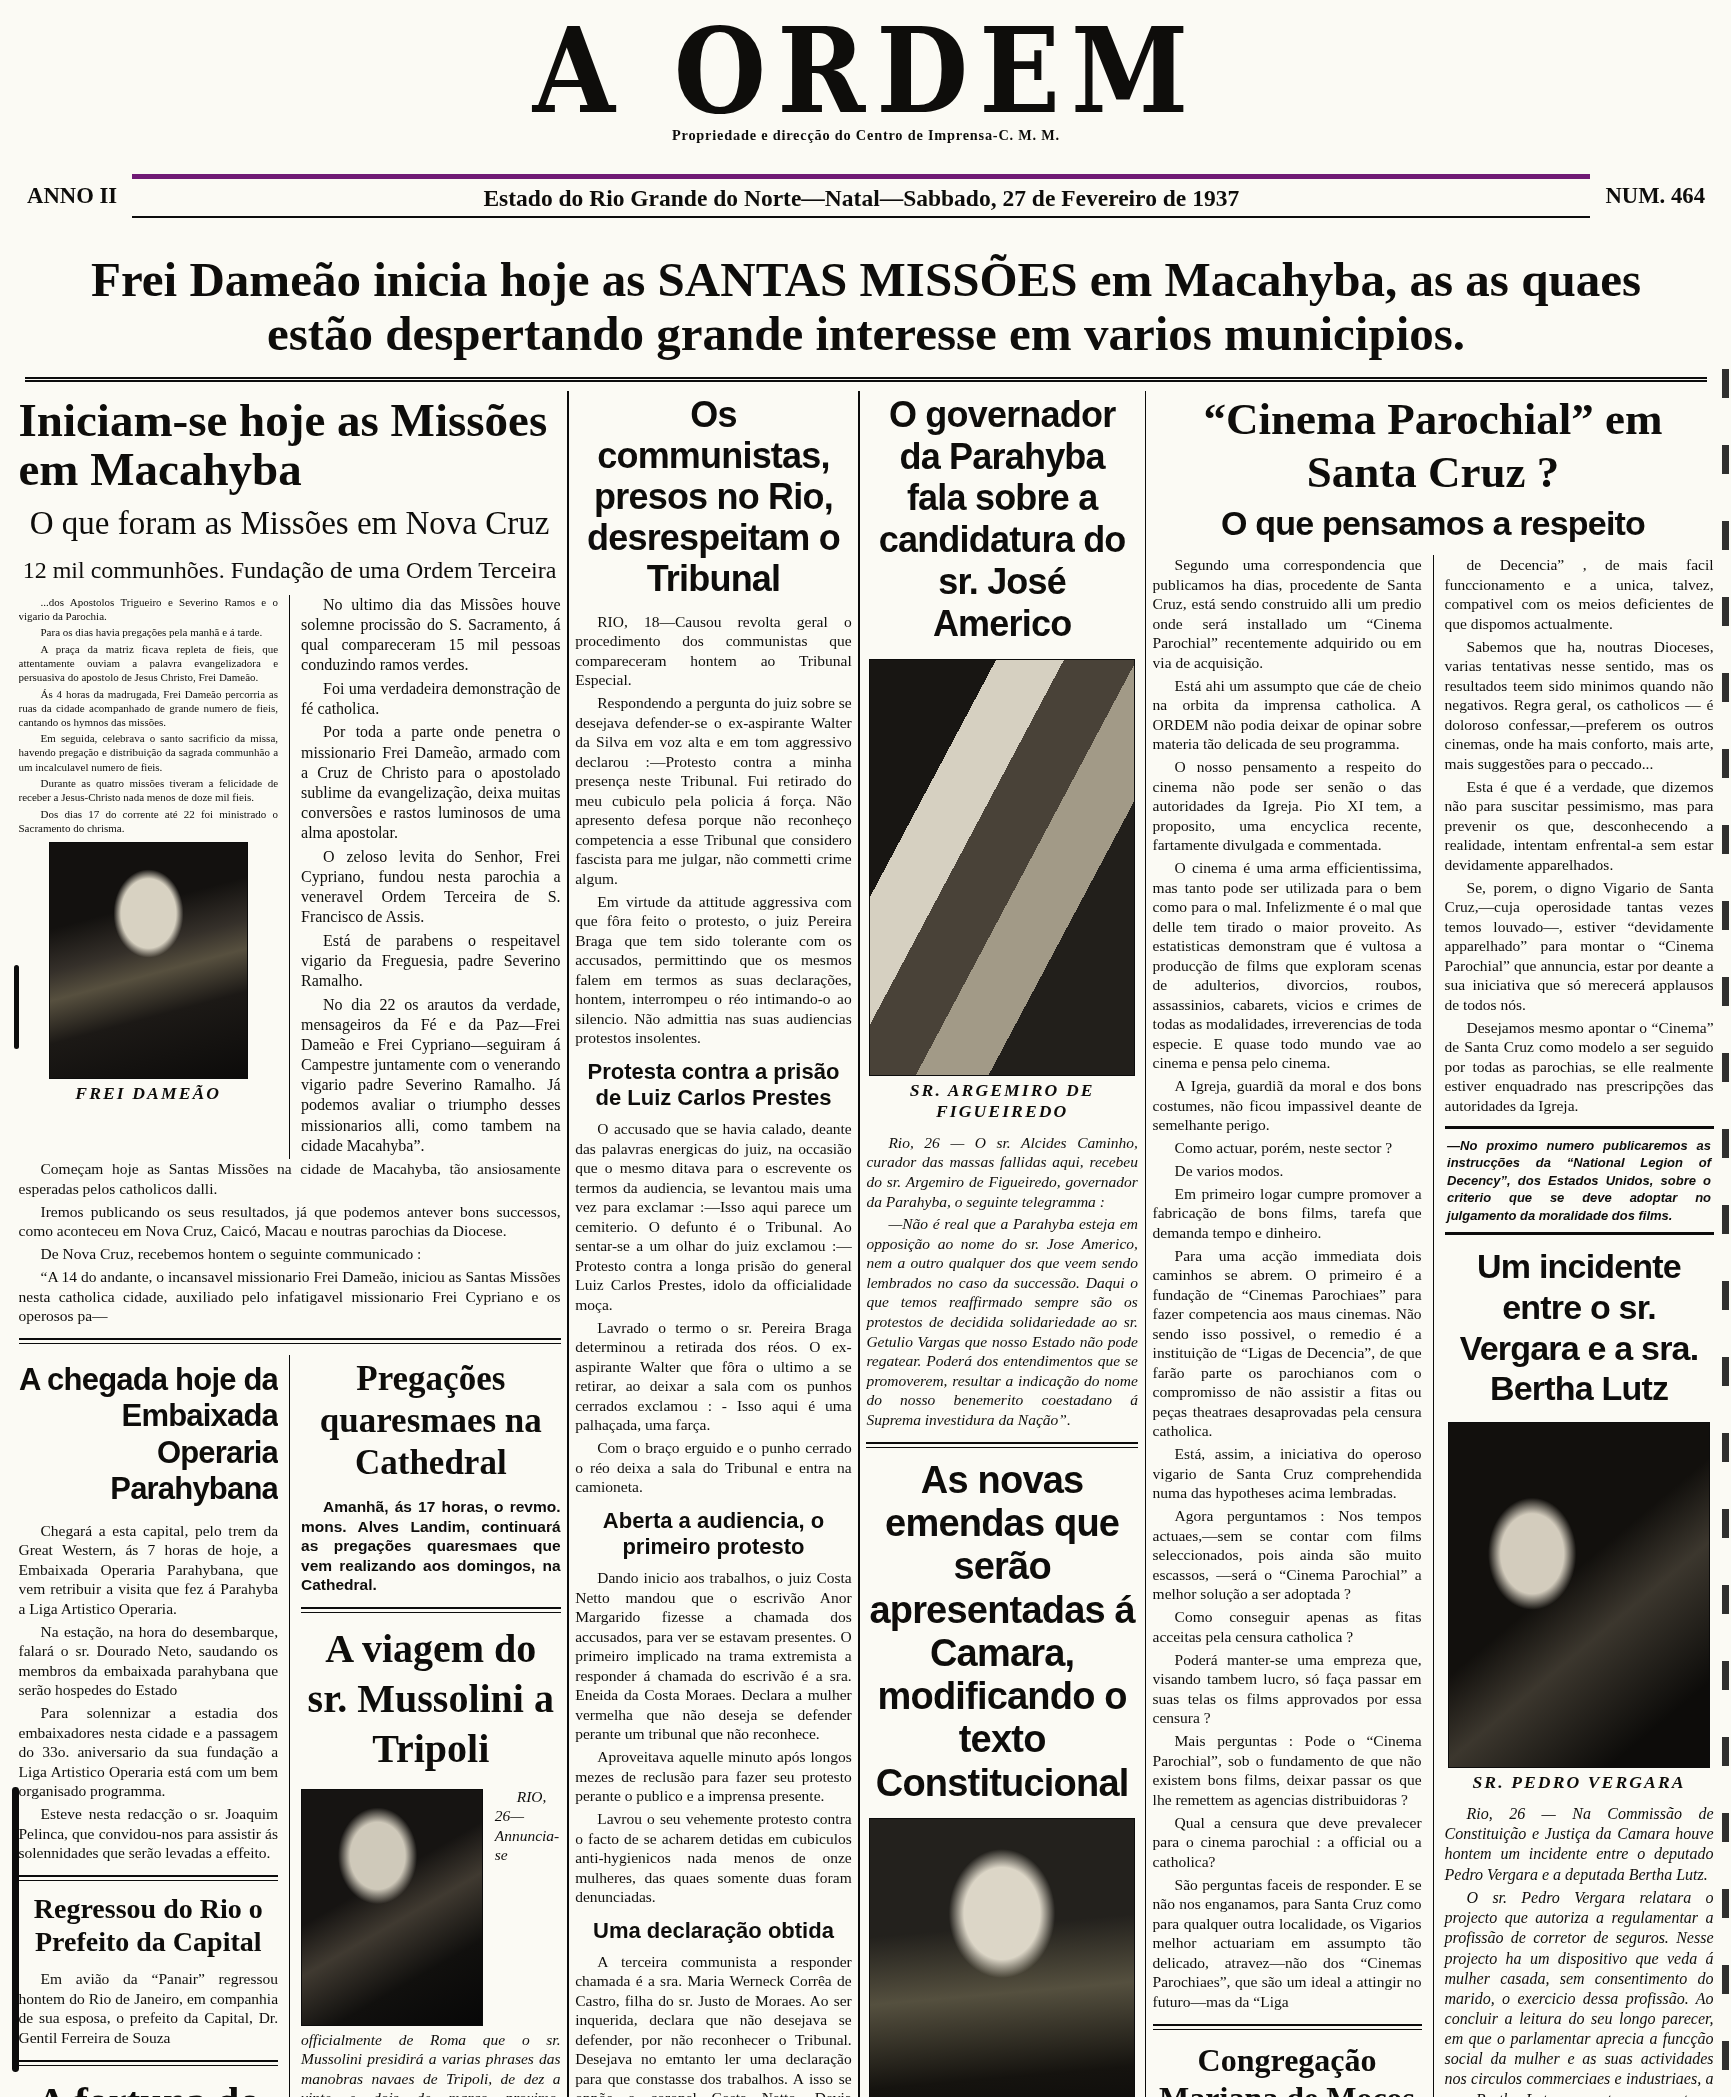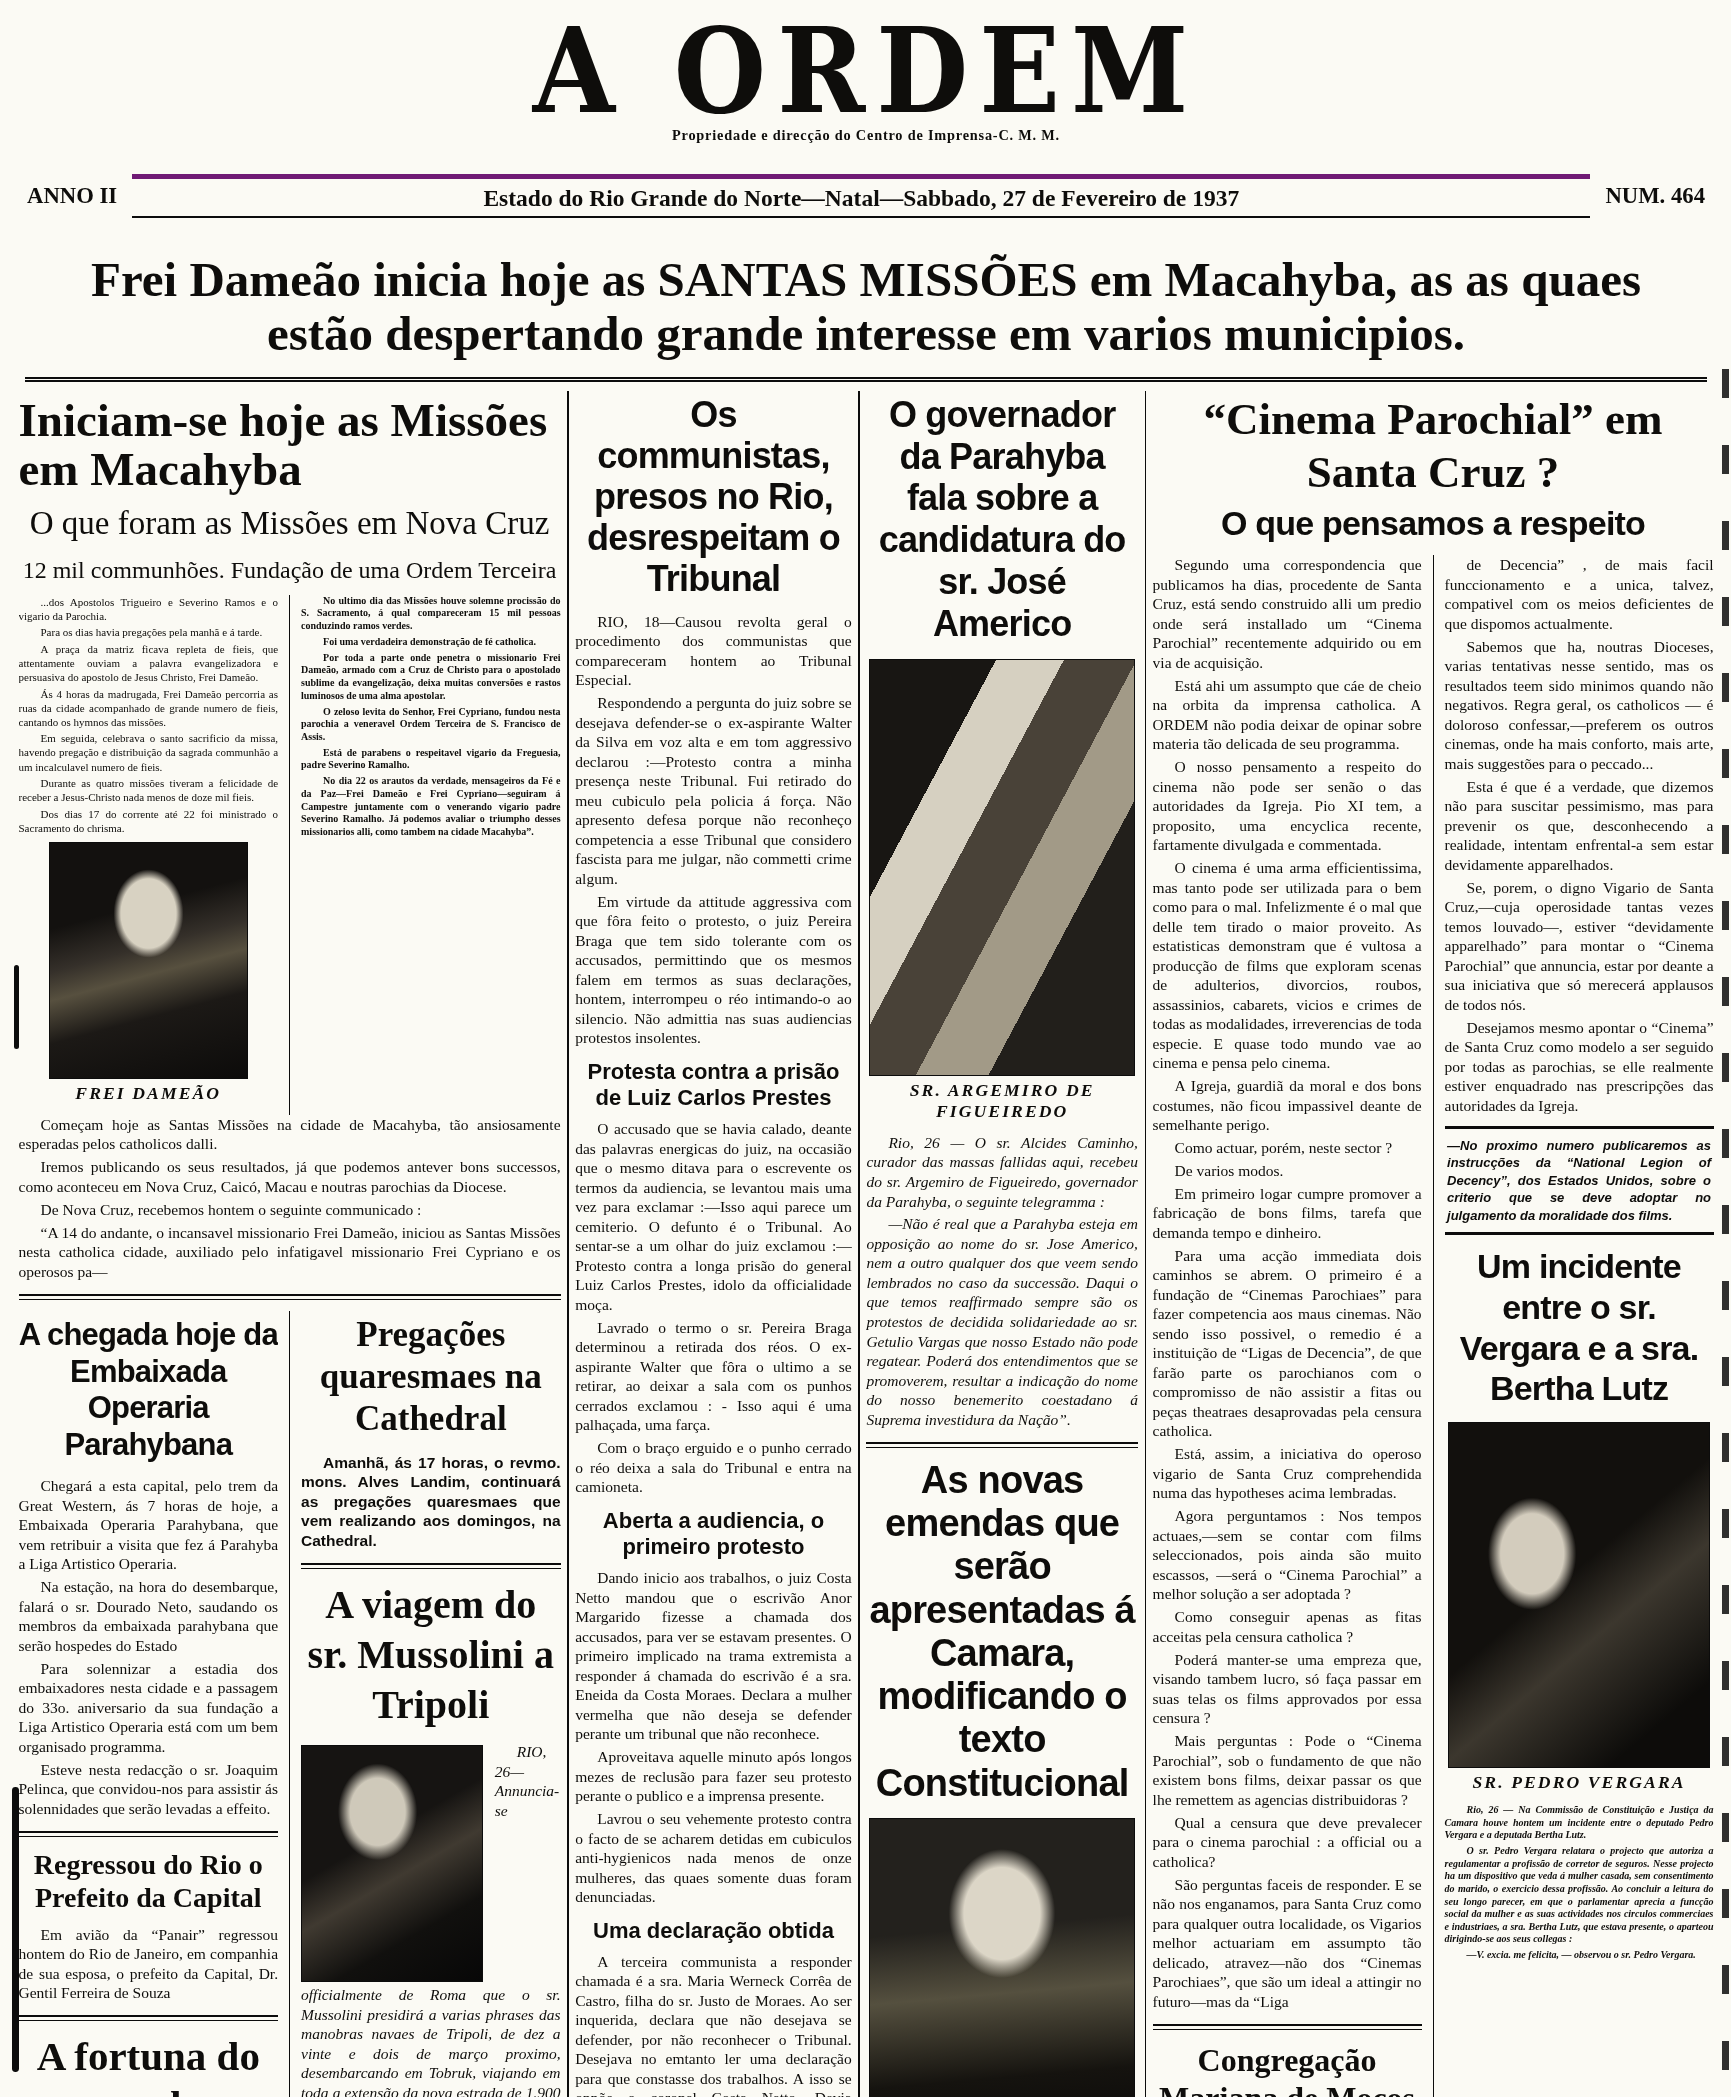--- a/index.html
+++ b/index.html
@@ -33,33 +33,33 @@
   .h-missoes{margin:4.2px 0 2.5px;font-weight:bold;font-size:47px;line-height:1.05;}
   .deck1{margin:11px 0 0;text-align:center;font-weight:normal;font-size:33px;line-height:1.15;}
   .deck2{margin:12.6px 0 10px;text-align:center;font-weight:normal;font-size:24px;line-height:1.2;}
   .h-sans{font-family:"Liberation Sans",sans-serif;font-weight:bold;text-align:center;letter-spacing:-0.8px;}
   .h-communistas{font-size:36px;line-height:1.14;margin:2.5px 0 12.6px;}
   .h-governador{font-size:36px;line-height:1.16;margin:2.5px 0 14.3px;}
   .h-cinema{text-align:center;font-weight:bold;font-size:45px;line-height:1.18;margin:1.7px 0 4.2px;}
   .h-pensamos{font-size:34px;margin:4.2px 0 12.6px;}
   .h-emendas{font-size:38px;line-height:1.14;margin:8.4px 0 12.6px;}
   .h-incidente{font-size:34px;line-height:1.2;margin:6.7px 0 12.6px;}
-  .h-chegada{font-size:31px;line-height:1.18;margin:6.7px 0 12.6px;}
+  .h-chegada{font-size:31px;line-height:1.18;margin:6.7px 0 12.6px;text-align:right;}
   .h-serif{font-weight:bold;text-align:center;}
   .h-prefeito{font-size:28px;line-height:1.18;margin:4.2px 0 11px;}
   .h-matarazzo{font-size:41px;line-height:1.2;margin:5.9px 0 12.6px;}
   .h-pregacoes{font-size:35px;line-height:1.2;margin:3.4px 0 12.6px;}
   .h-mussolini{font-size:40px;line-height:1.25;margin:3.4px 0 12.6px;}
   .h-congregacao{font-size:32px;line-height:1.2;margin:3.4px 0 7.6px;}
   .subhead{font-family:"Liberation Sans",sans-serif;font-weight:bold;text-align:center;
            font-size:22px;line-height:1.2;margin:11px 0 7.6px;}
   
   .para{font-size:15.5px;line-height:1.26;text-align:justify;text-indent:22px;margin:0 0 3.4px;}
   .tiny-p{font-size:11px;line-height:1.28;margin-bottom:2.5px;}
-  .mid-p{font-size:10px;font-weight:bold;}
+  .mid-p{font-size:16px;}
   .sans-p{font-family:"Liberation Sans",sans-serif;font-weight:bold;font-size:15.5px;}
   .ital-p{font-style:italic;}
   
   .photo{border:1.7px solid #0c0c0c;background-color:#3a362f;}
   .photo-frei{width:197px;height:235px;margin:6.7px auto 3.4px;
     background:radial-gradient(ellipse 50px 63px at 50% 30%,#d8d2c2 0 55%,rgba(216,210,194,0) 70%),
                linear-gradient(165deg,#13110f 0 30%,#35302a 45%,#57503f 55%,#1c1916 70%,#0c0b0a 100%);}
   .photo-mussolini{width:180px;height:235px;float:left;margin:2.5px 11.7px 3.4px 0;
     background:radial-gradient(ellipse 55px 67px at 42% 28%,#cfc9ba 0 50%,rgba(207,201,186,0) 72%),
                linear-gradient(150deg,#161412 0 40%,#403a31 55%,#11100e 75%,#070707 100%);}

